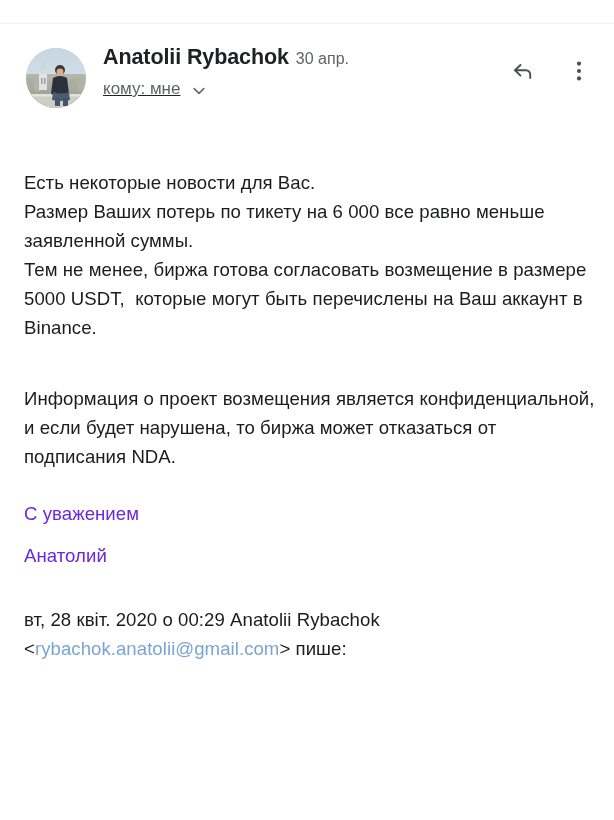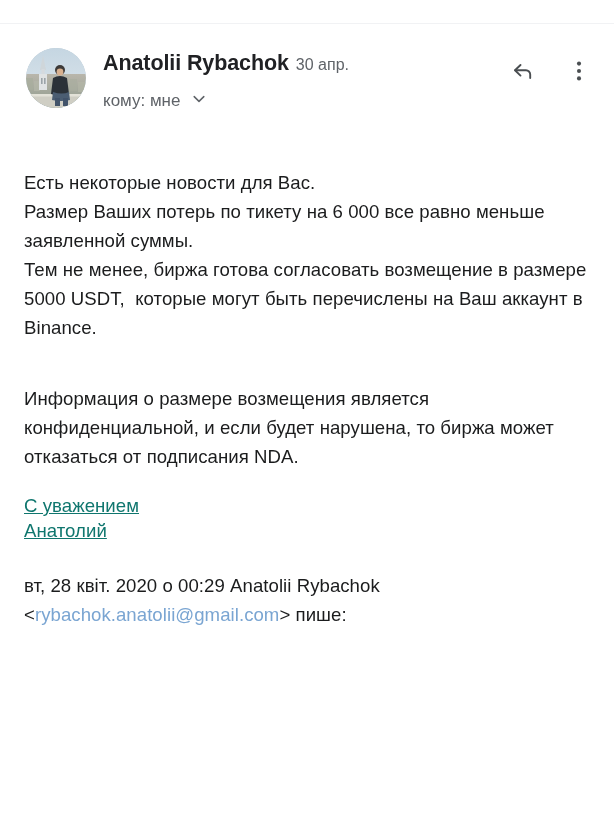--- a/index.html
+++ b/index.html
@@ -63,41 +63,42 @@
 
   .header-text {
     margin-left: 17px;
     padding-top: 2px;
     flex: 1 1 auto;
     min-width: 0;
   }
 
   .sender-line {
     white-space: nowrap;
-    line-height: 34px;
+    line-height: 22px;
   }
   .sender-name {
     font-size: 21.5px;
     font-weight: 700;
     color: #202124;
     letter-spacing: -0.1px;
   }
   .sender-date {
     font-size: 16px;
     font-weight: 400;
     color: #5f6368;
     margin-left: 7px;
   }
 
   .recipient-line {
     margin-top: 9px;
     display: flex;
-    align-items: flex-start;
+    align-items: flex-end;
     line-height: 20px;
     white-space: nowrap;
+    text-decoration: underline;
   }
   .recipient-text {
     font-size: 17px;
     color: #5f6368;
   }
   .chevron-down {
     margin-left: 11px;
     display: inline-flex;
     align-items: center;
   }
@@ -132,24 +133,23 @@
   }
 
   .para {
     margin: 0 0 22px 0;
     white-space: pre-wrap;
   }
   .para.gap-lg { margin-bottom: 42px; }
 
   .signature {
     margin: 0 0 28px 0;
-    color: #0f766e;
+    color: #6d28d9;
     white-space: pre-wrap;
-    line-height: 25px;
-    text-decoration: underline;
+    line-height: 42px;
   }
 
   .quote-head {
     margin: 0;
     white-space: pre-wrap;
     line-height: 29px;
   }
   .mail-link {
     color: #7aa5d2;
     text-decoration: none;
@@ -241,21 +241,21 @@
   </div>
 
   <div class="msg-body">
 
 
     <p class="para gap-lg">Есть некоторые новости для Вас.
 Размер Ваших потерь по тикету на 6 000 все равно меньше заявленной суммы.
 Тем не менее, биржа готова согласовать возмещение в размере 5000 USDT,  которые могут быть перечислены на Ваш аккаунт в Binance.</p>
 
 
-    <p class="para">Информация о размере возмещения является конфиденциальной, и если будет нарушена, то биржа может отказаться от подписания NDA.</p>
+    <p class="para">Информация о проект возмещения является конфиденциальной, и если будет нарушена, то биржа может отказаться от подписания NDA.</p>
 
     <p class="signature">С уважением
 Анатолий</p>
 
     <p class="quote-head"><span>вт, 28 квіт. 2020 о 00:29 Anatolii Rybachok
 &lt;</span><a class="mail-link" href="#">rybachok.anatolii@gmail.com</a><span>&gt; пише:</span></p>
 
   </div>
 
 </div>

